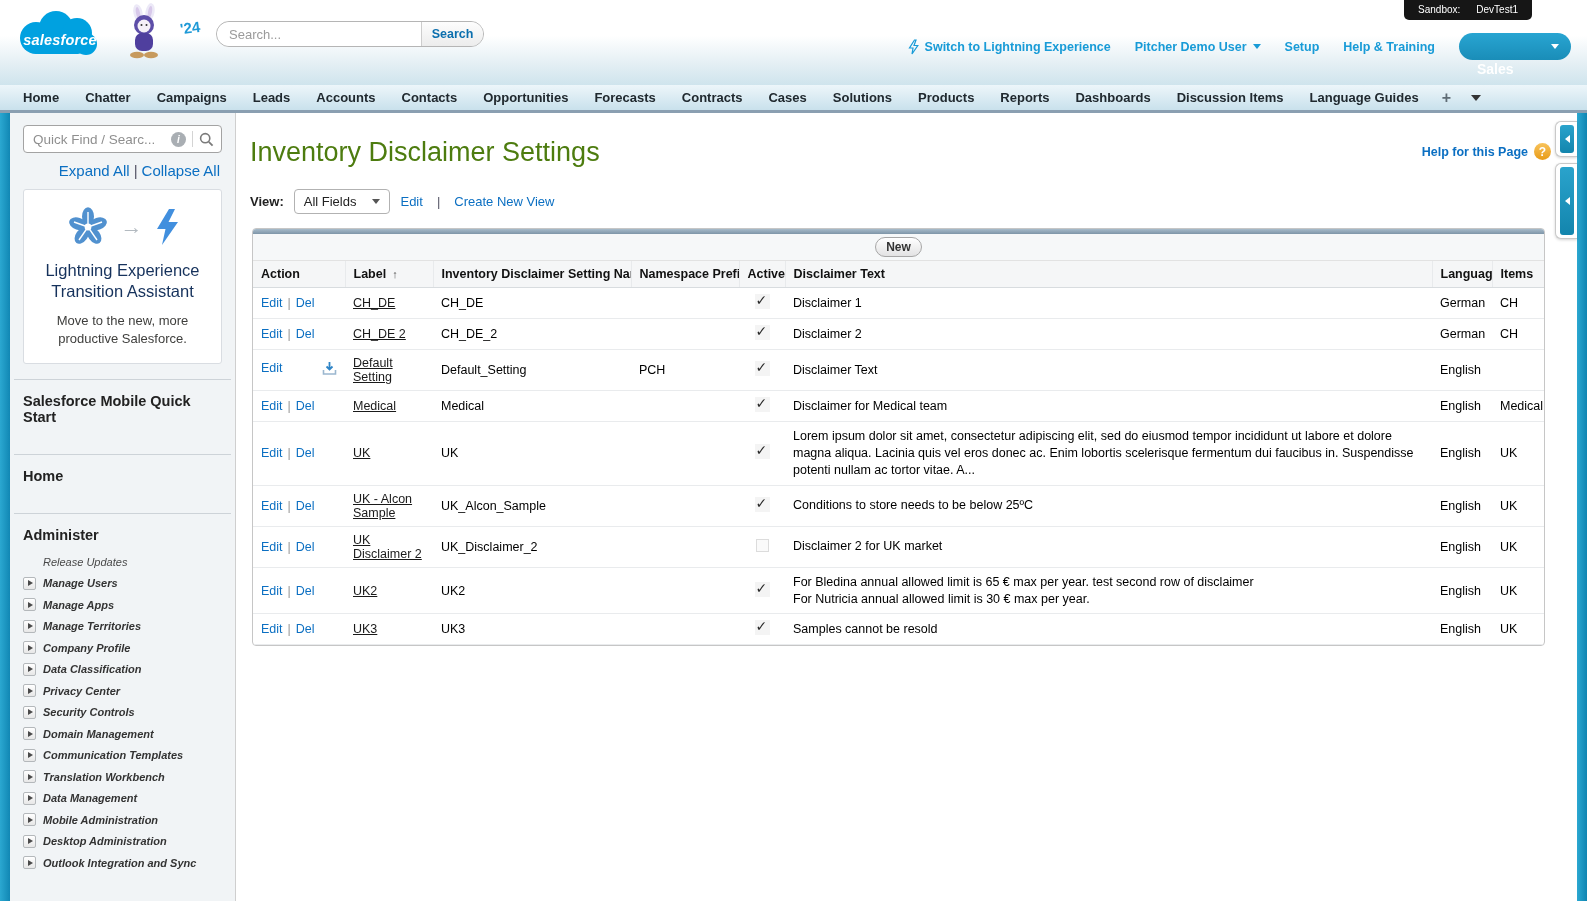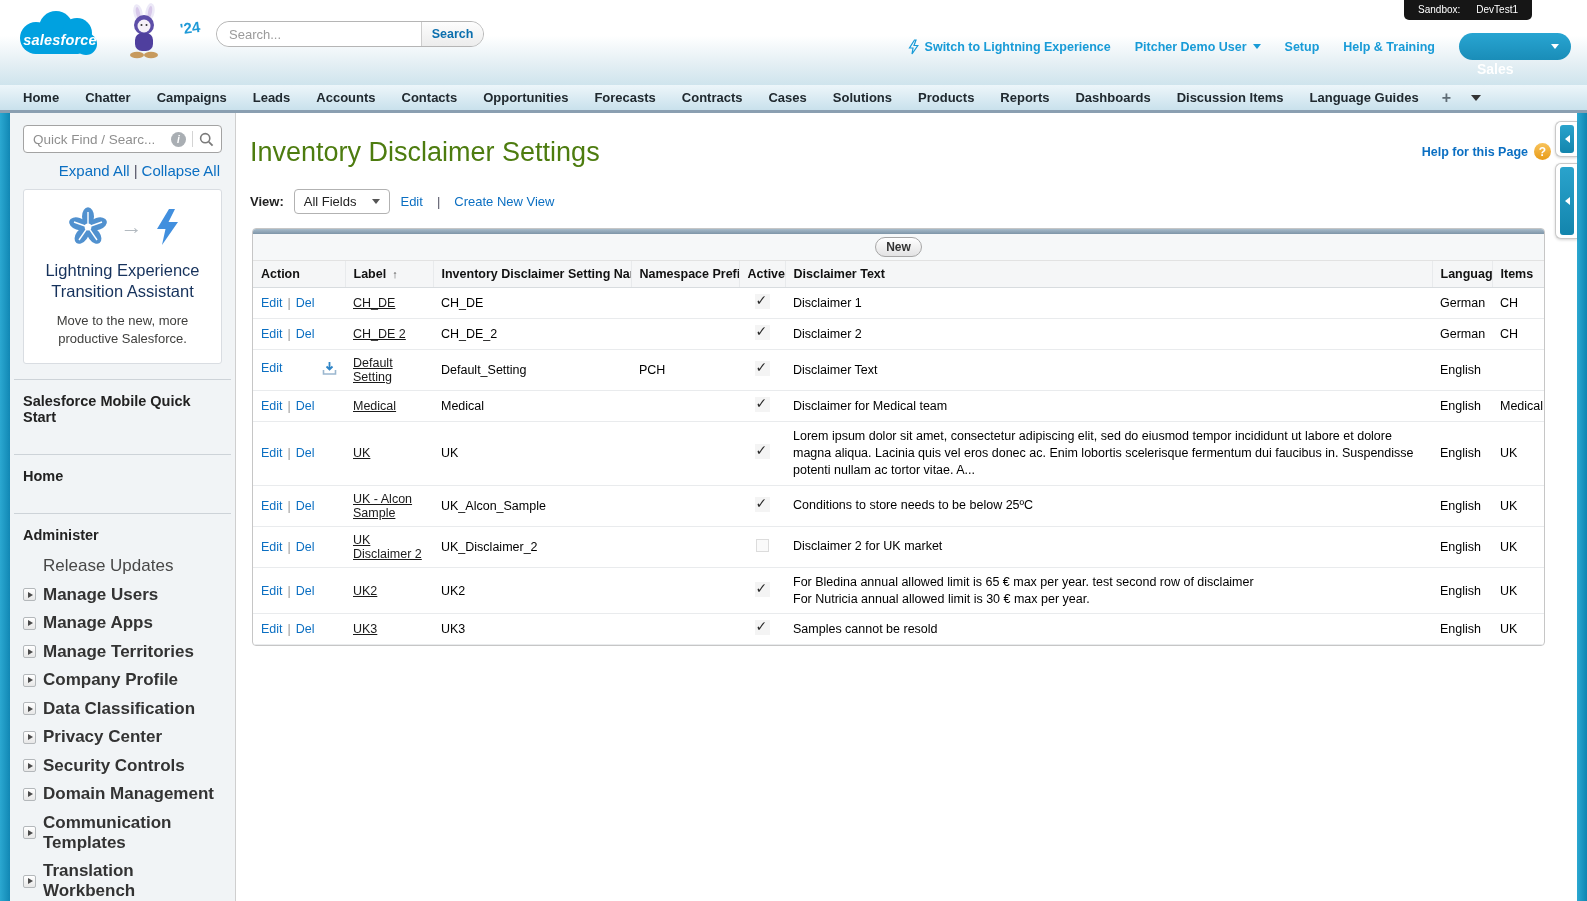--- a/index.html
+++ b/index.html
@@ -83,21 +83,21 @@
     padding:9px 0; width:178px; margin-top:15px; cursor:pointer; }
   .sb-section { border-top:1px solid #cdd3d8; margin:15px -9px 0; padding:13px 9px 0; }
   .sb-section h3 { margin:0; font-size:14.5px; color:#222; font-weight:bold; cursor:pointer; }
   .sb-section.pad { padding-bottom:14px; }
   #admin-items { margin-top:13px; }
   .sb-item { display:flex; align-items:center; gap:7px; margin-bottom:8.5px; cursor:pointer; }
   .arrow-btn { width:13px; height:13px; border:1px solid #b4b8bb; border-radius:2px; flex:none;
     background:linear-gradient(#fff,#e7e7e7); display:flex; align-items:center; justify-content:center; }
   .arrow-btn::before { content:""; width:0; height:0; border-top:3.5px solid transparent;
     border-bottom:3.5px solid transparent; border-left:5px solid #4a4a4a; margin-left:1px; }
-  .sb-label { font-weight:bold; color:#333; font-size:17px; }
+  .sb-label { font-weight:bold; color:#333; font-size:11px;font-style:italic; }
   .sb-item.no-arrow { padding-left:20px; }
   .sb-item.no-arrow .sb-label { font-weight:normal; color:#484848; }
   
   .main { flex:1; background:#fff; position:relative; padding-left:14px; overflow:hidden; }
   .help-row { position:absolute; top:30px; right:26px; display:flex; align-items:center; gap:6px;margin-left:37px; }
   .help-row a { color:#0b6fc2; font-size:12.5px; font-weight:bold; text-decoration:none; cursor:pointer; }
   .q-icon { width:17px; height:17px; border-radius:50%; background:linear-gradient(#f8c35c,#e89b17);
     color:#fff; font-weight:bold; font-size:12px; display:flex; align-items:center;
     justify-content:center; cursor:pointer; }
   .q-icon::before { content:"?"; }

